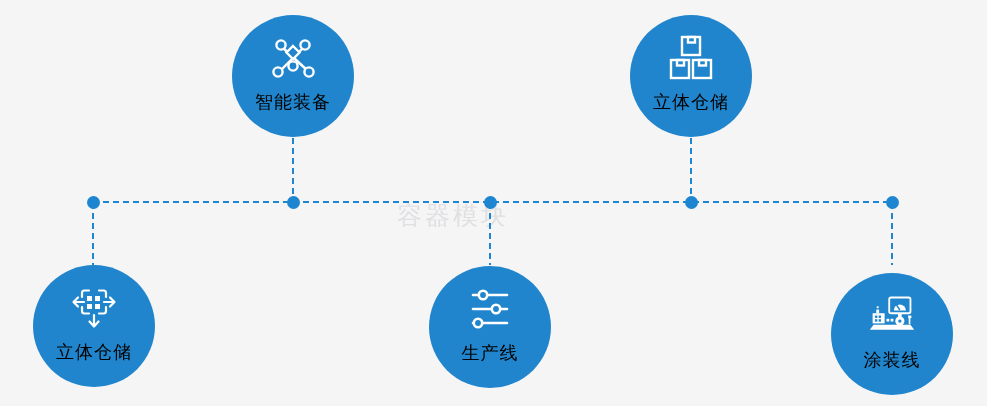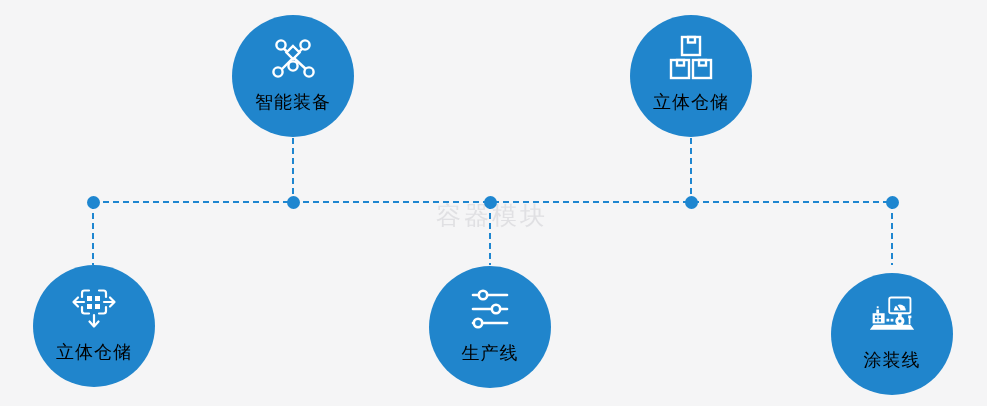--- a/index.html
+++ b/index.html
@@ -11,21 +11,21 @@
   html,body{background:var(--bg);font-family:"Liberation Sans","DejaVu Sans",sans-serif;}
   .canvas{
     position:relative;
     width:987px;height:406px;
     background:var(--bg);
     overflow:hidden;
   }
   .watermark{
     position:absolute;
     left:397px;top:199px;width:190px;
-    text-align:center;
+    text-align:left;
     font-size:25px;
     letter-spacing:3px;
     color:#e0e0e3;
     z-index:0;
     user-select:none;
   }
   .h-dash{
     position:absolute;height:2px;z-index:1;
     background:repeating-linear-gradient(90deg,var(--line) 0 6px,transparent 6px 10px);
   }

